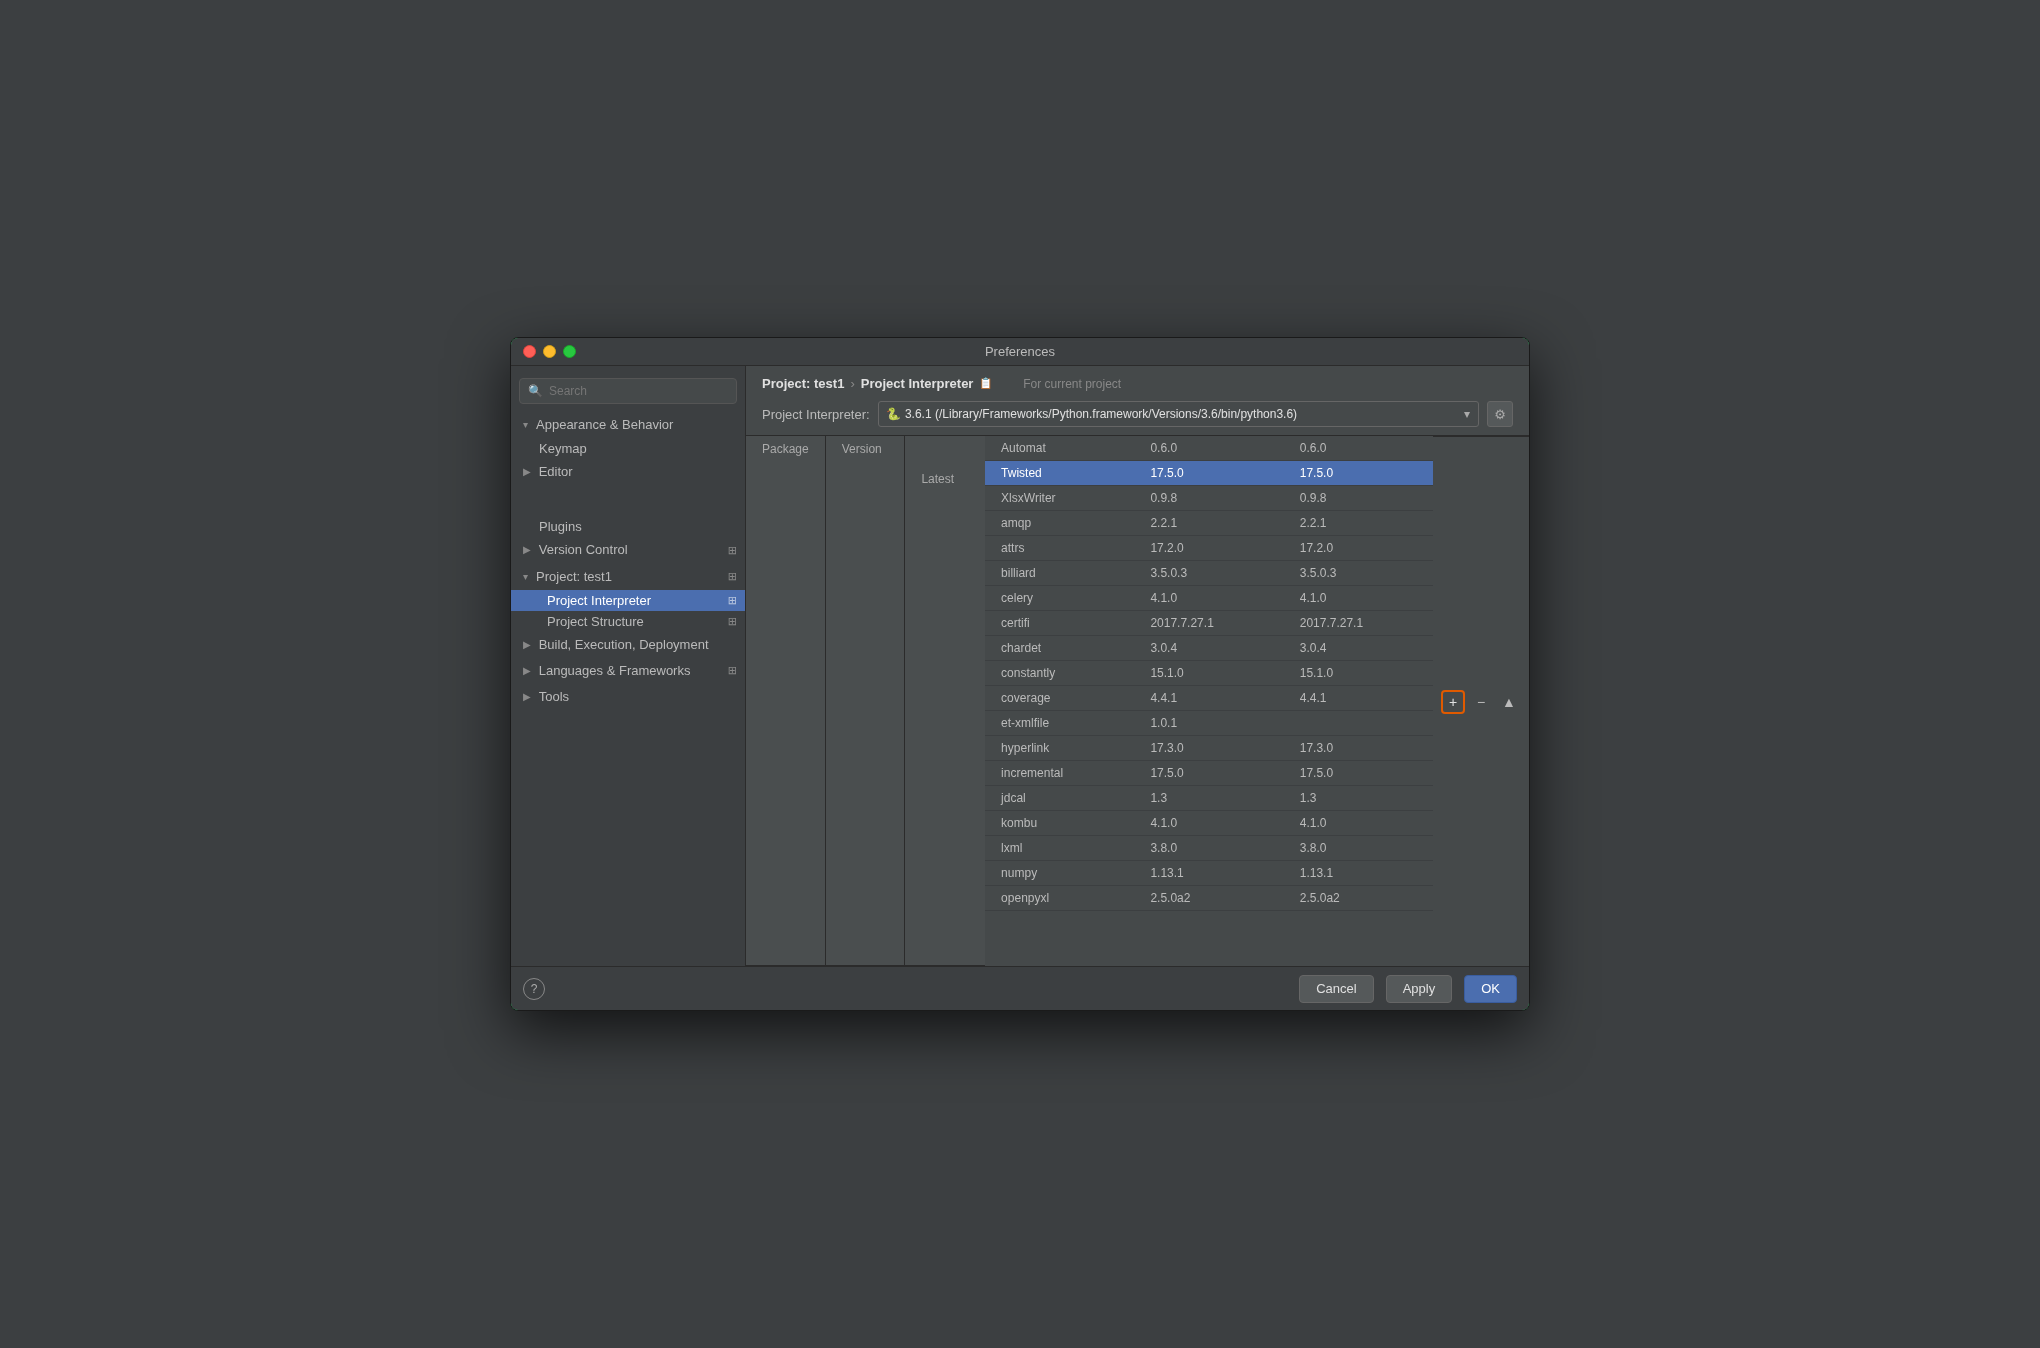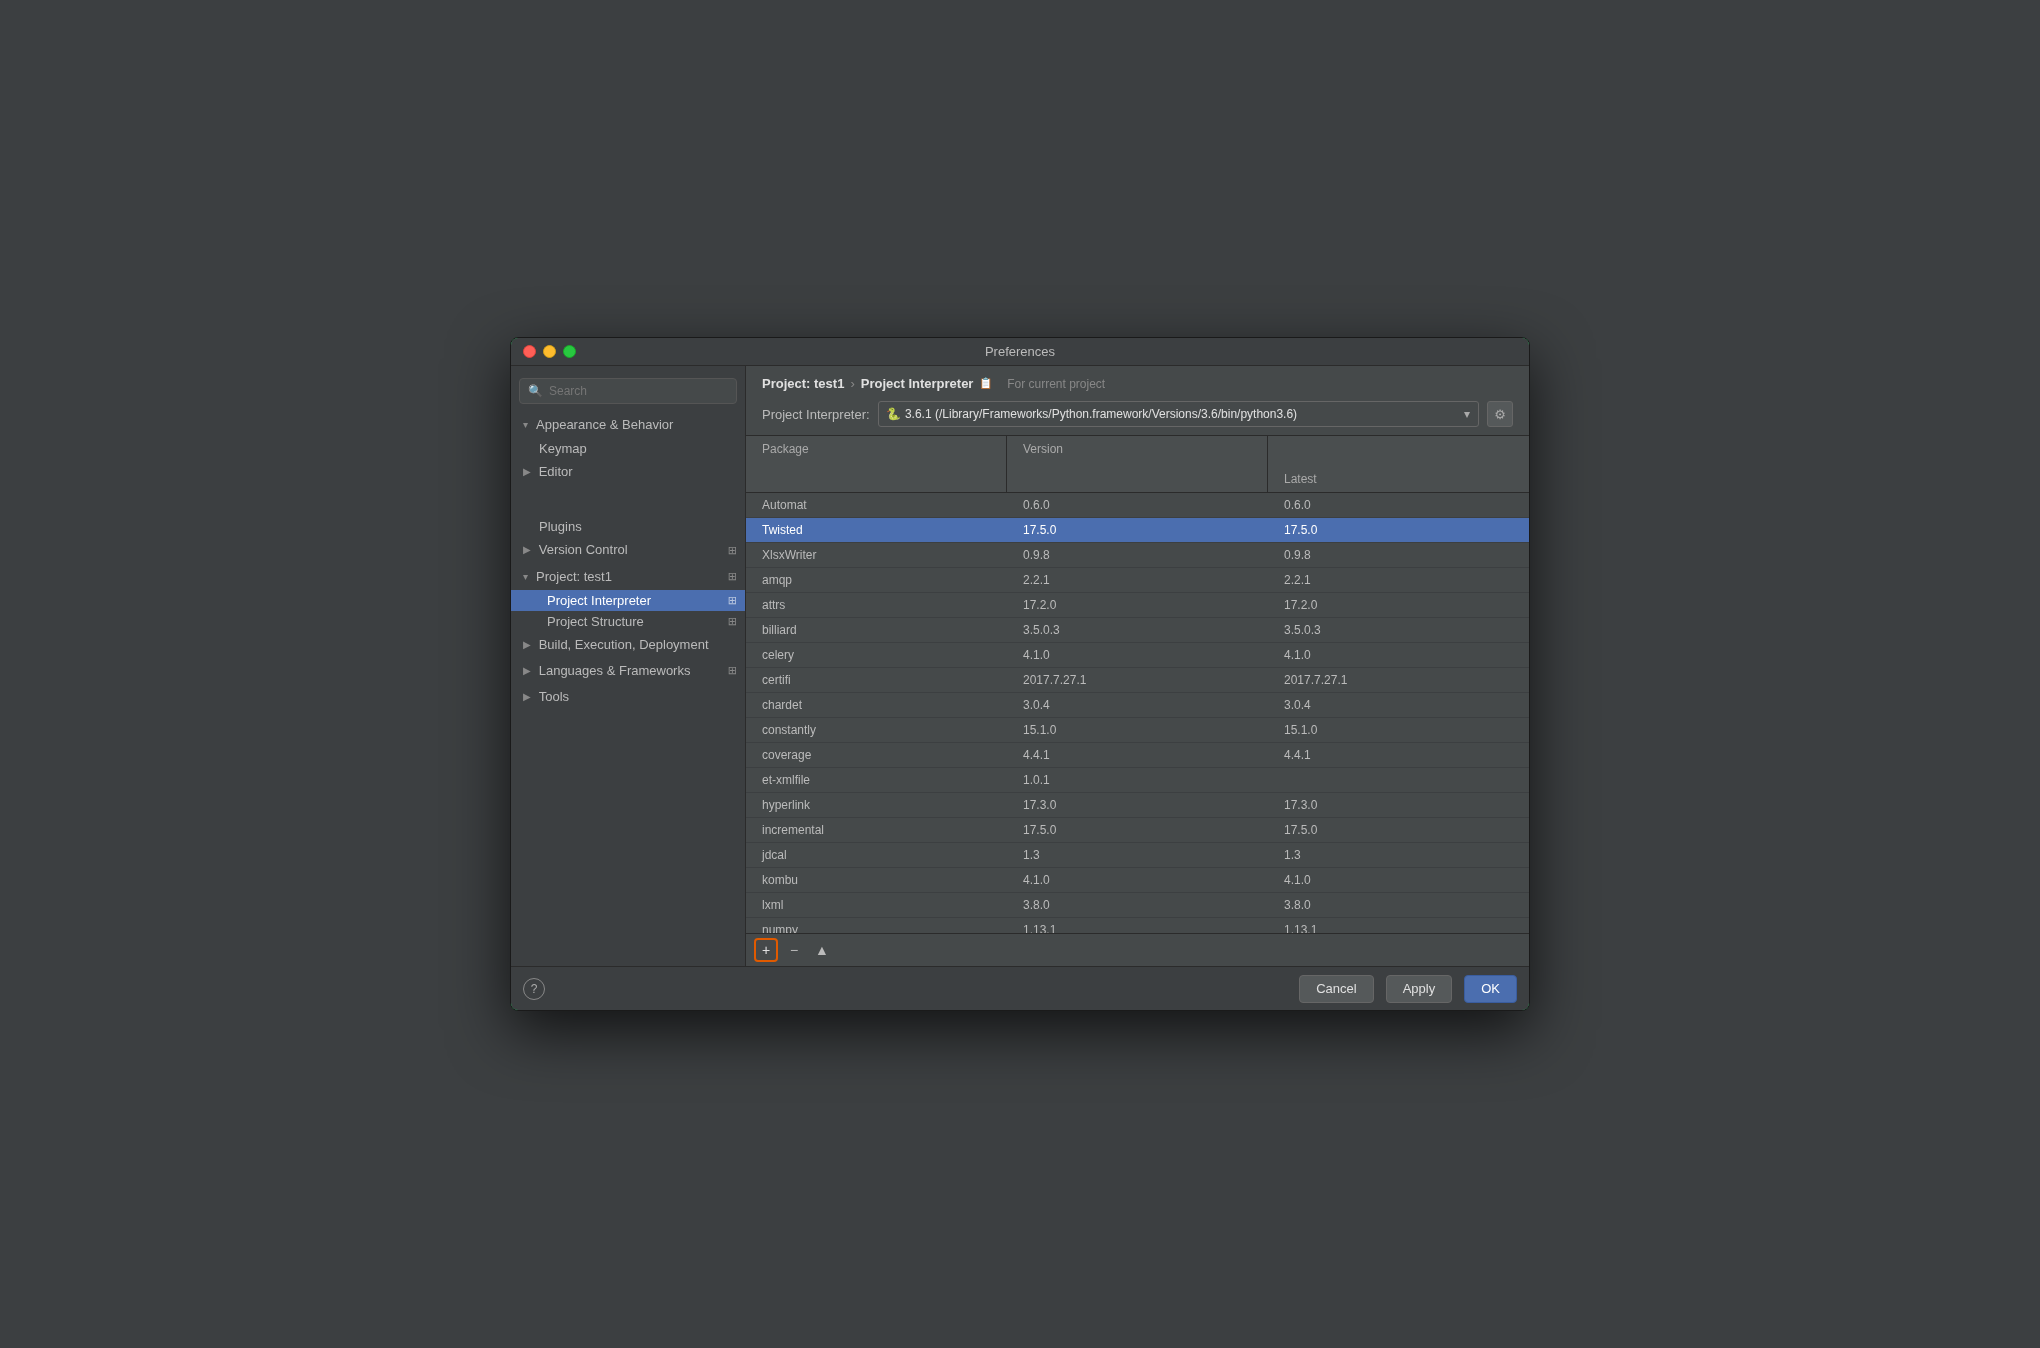--- a/index.html
+++ b/index.html
@@ -145,21 +145,21 @@
     .breadcrumb {
       display: flex;
       align-items: center;
       gap: 6px;
       margin-bottom: 10px;
       color: #bbbbbb;
       font-size: 13px;
     }
     .breadcrumb .sep { color: #888; }
     .breadcrumb .bold { font-weight: bold; color: #e0e0e0; }
-    .breadcrumb .for-project { color: #888; font-size: 12px; margin-left: 8px; }
+    .breadcrumb .for-project { color: #888; font-size: 12px; margin-left: 24px; }
     .breadcrumb .for-project-icon { color: #888; font-size: 11px; }
     .interpreter-row {
       display: flex;
       align-items: center;
       gap: 8px;
     }
     .interpreter-label { color: #bbbbbb; font-size: 13px; }
     .interpreter-select {
       flex: 1;
       background: #45494a;
@@ -289,21 +289,21 @@
       color: #e0e0e0;
     }
     .btn-ok {
       background: #4b6eaf;
       color: white;
       border-color: #3a5d9f;
     }
     .panel-content {
       flex: 1;
       display: flex;
-      flex-direction: column;
+      flex-direction: row;
       overflow: hidden;
     }
     ::-webkit-scrollbar { width: 6px; }
     ::-webkit-scrollbar-track { background: #3c3f41; }
     ::-webkit-scrollbar-thumb { background: #666; border-radius: 3px; }
   </style>
 </head>
 <body>
 
 <div class="window">

